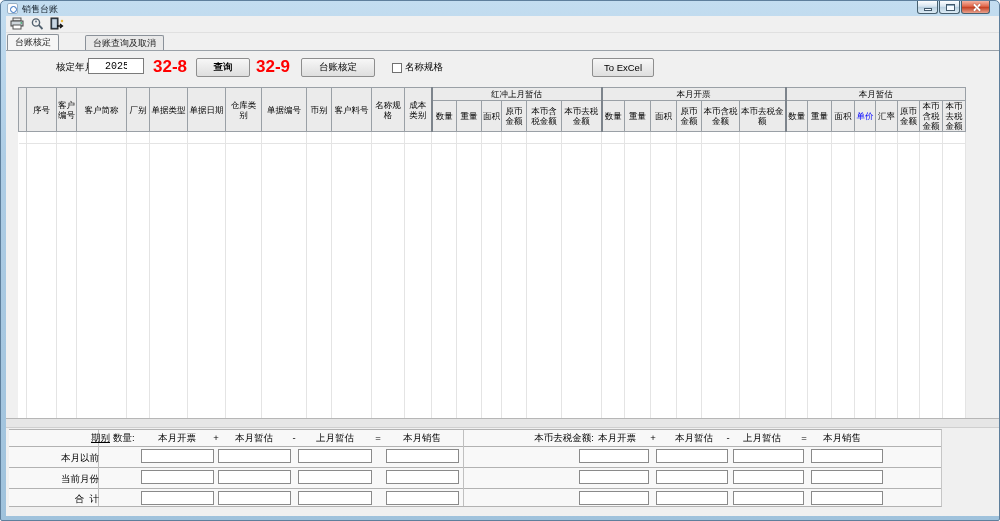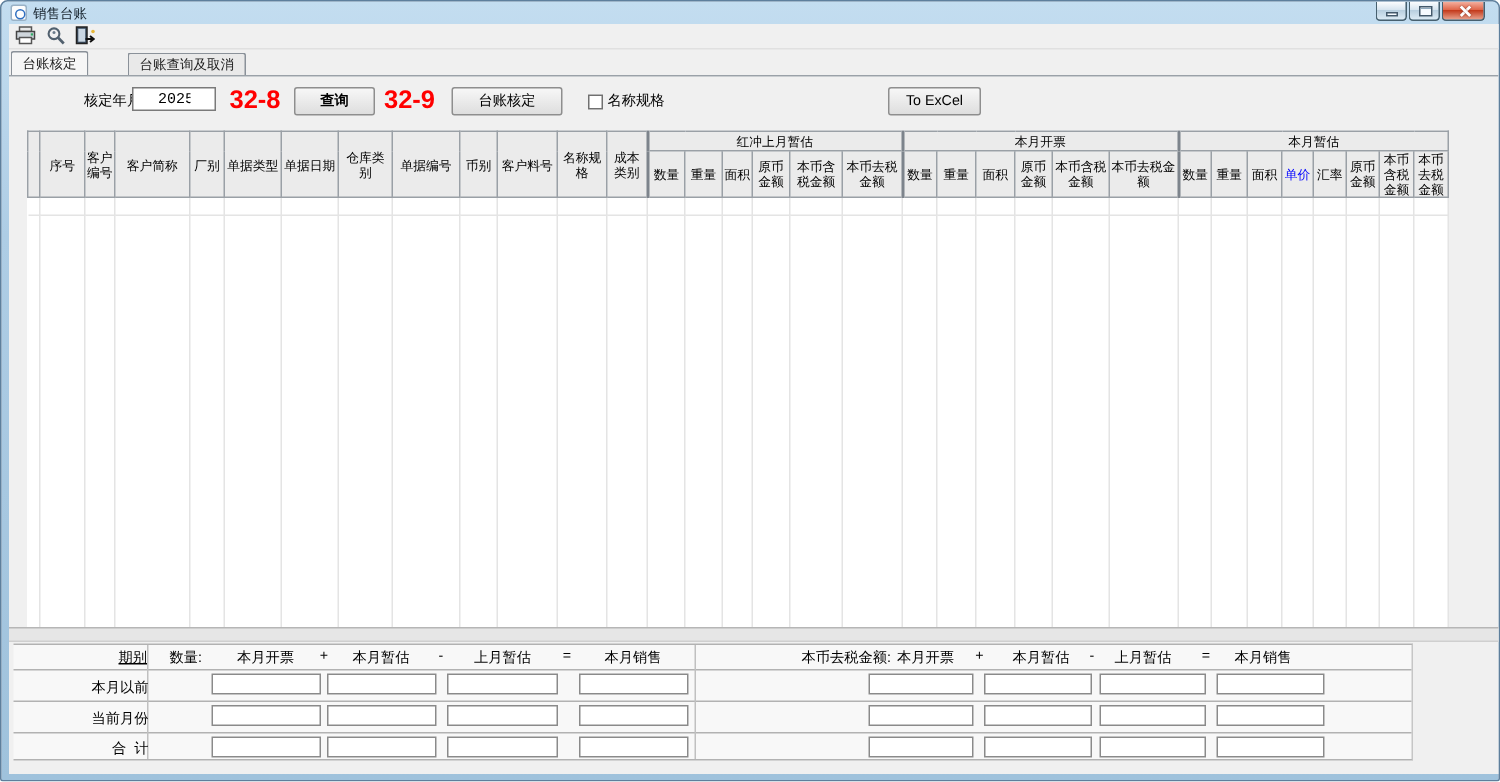--- a/index.html
+++ b/index.html
@@ -292,21 +292,21 @@
 
     <div class="hband"></div>
 
     <div class="summary">
       <div class="hline" style="top:16px;"></div>
       <div class="hline" style="top:37px;"></div>
       <div class="hline" style="top:58px;"></div>
       <div class="vline" style="left:89px;"></div>
       <div class="vline" style="left:454px;"></div>
 
-      <span class="slabel s-right" style="left:4px;top:2px;width:85px;text-decoration:underline;">期别</span>
+      <span class="slabel s-right" style="left:16px;top:2px;width:85px;text-decoration:underline;">期别</span>
       <span class="slabel" style="left:104px;top:2px;">数量:</span>
       <span class="slabel s-center" style="left:128px;top:2px;width:80px;">本月开票</span>
       <span class="slabel s-center" style="left:199px;top:2px;width:16px;">+</span>
       <span class="slabel s-center" style="left:205px;top:2px;width:80px;">本月暂估</span>
       <span class="slabel s-center" style="left:277px;top:2px;width:16px;">-</span>
       <span class="slabel s-center" style="left:286px;top:2px;width:80px;">上月暂估</span>
       <span class="slabel s-center" style="left:361px;top:2px;width:16px;">=</span>
       <span class="slabel s-center" style="left:373px;top:2px;width:80px;">本月销售</span>
 
       <span class="slabel s-right" style="left:489px;top:2px;width:96px;">本币去税金额:</span>

